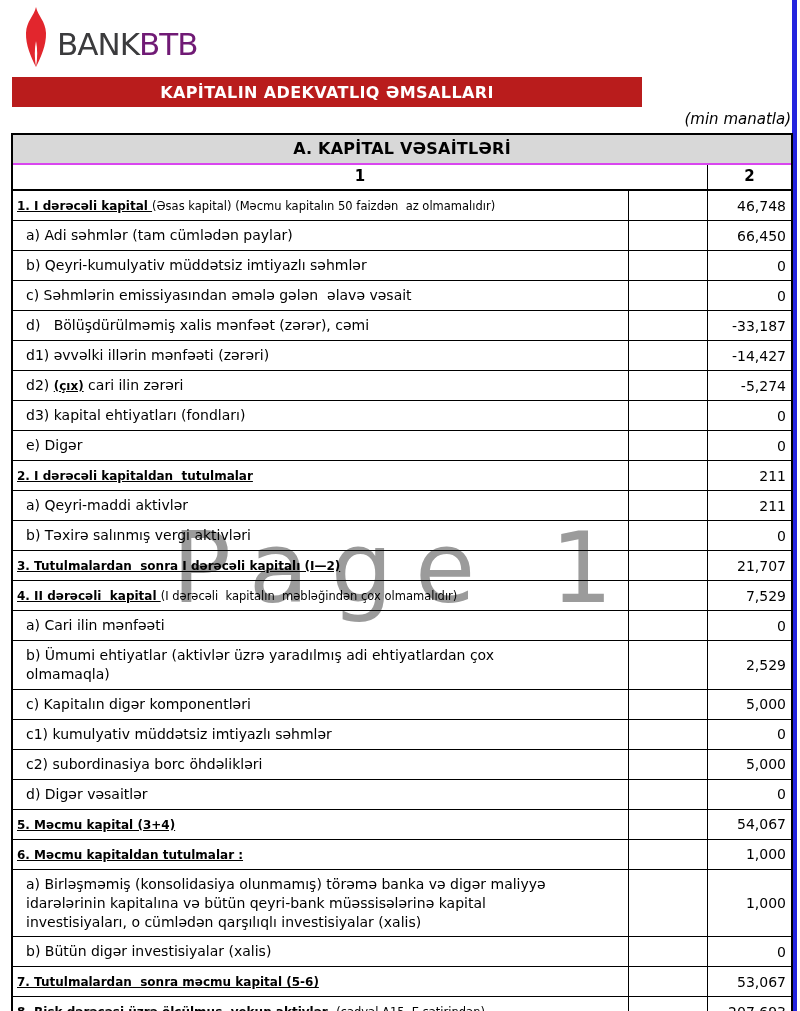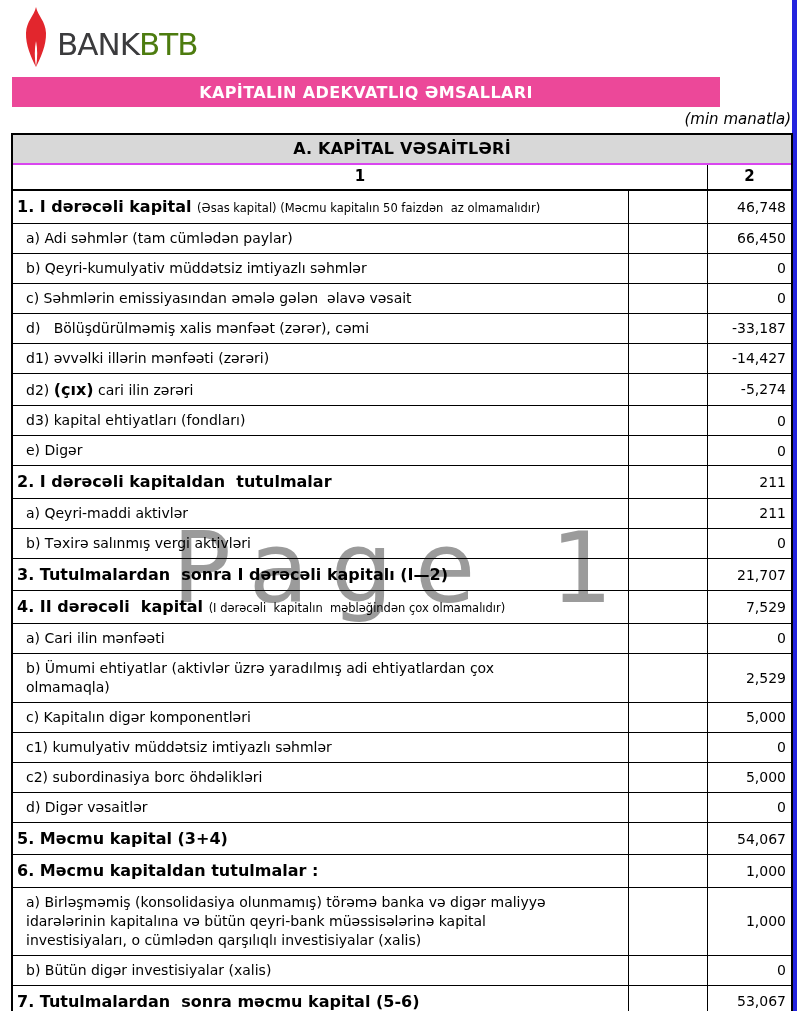--- a/index.html
+++ b/index.html
@@ -9,26 +9,26 @@
     overflow:hidden;
   }
   
   .blue-edge { position:absolute; top:0; right:3px; width:5px; height:1011px; background:#2323DE; }
 
   
   .logo { position:absolute; top:7px; left:24px; display:flex; align-items:center; gap:9px; }
   .logo-flame { width:24px; height:60px; }
   .logo-text { font-size:31px; letter-spacing:-1px; font-weight:500; line-height:1; padding-top:14px; }
   .logo-bank { color:#3B3B3D; }
-  .logo-btb  { color:#4d7c0f; }
+  .logo-btb  { color:#701a75; }
 
   
   .banner {
-    position:absolute; top:77px; left:12px; width:708px; height:30px;
-    background:#ec4899; display:flex; align-items:center; justify-content:center;
+    position:absolute; top:77px; left:12px; width:630px; height:30px;
+    background:#b91c1c; display:flex; align-items:center; justify-content:center;
   }
   .banner-title { color:#fff; font-weight:bold; font-size:16px; letter-spacing:.4px; }
 
   
   .unit-note {
     position:absolute; top:110px; left:11px; width:780px;
     text-align:right; font-style:italic; font-size:15px;
   }
 
   
@@ -50,21 +50,21 @@
   .cell-label {
     border-right:1.5px solid #000; padding:5px 6px 5px 4px;
     font-size:14px; line-height:1.35; white-space:pre-wrap; min-height:29px;
   }
   .sub .cell-label { padding-left:13px; }
   .cell-spacer { border-right:1.5px solid #000; }
   .cell-value {
     display:flex; align-items:center; justify-content:flex-end;
     padding-right:5px; font-size:14px;
   }
-  .seg-bold { font-weight:bold; font-size:16px; }
+  .seg-bold { font-weight:bold; font-size:12px;text-decoration:underline; }
   .seg-normal { font-weight:normal; }
   .seg-note { font-weight:normal; font-size:11.5px; }
 
   
   .watermark {
     position:absolute; top:519px; left:172px;
     font-size:98px; line-height:1; letter-spacing:22px; color:#9B9B9B;
     mix-blend-mode:multiply; z-index:5; pointer-events:none;
     font-family:"DejaVu Sans","Liberation Sans",sans-serif;
   }

